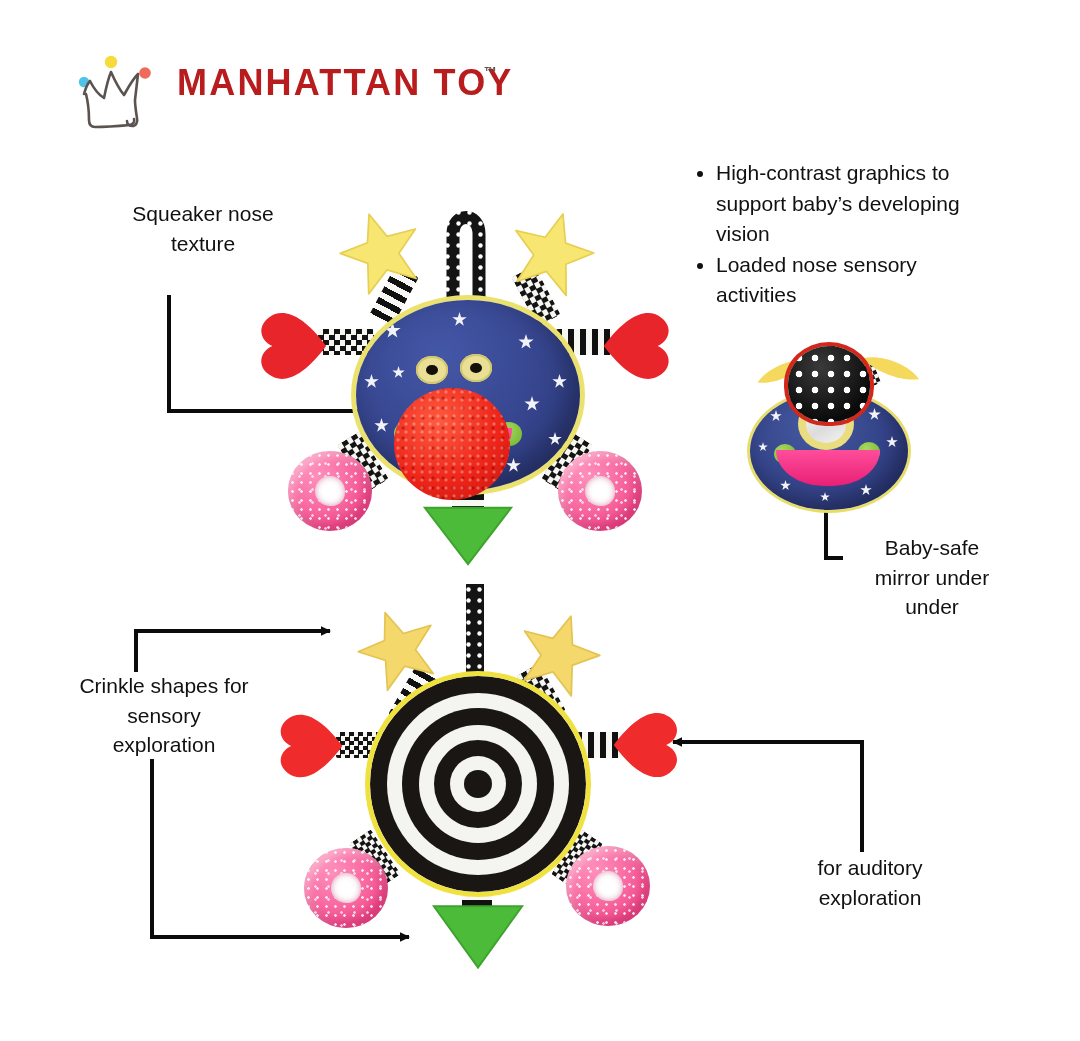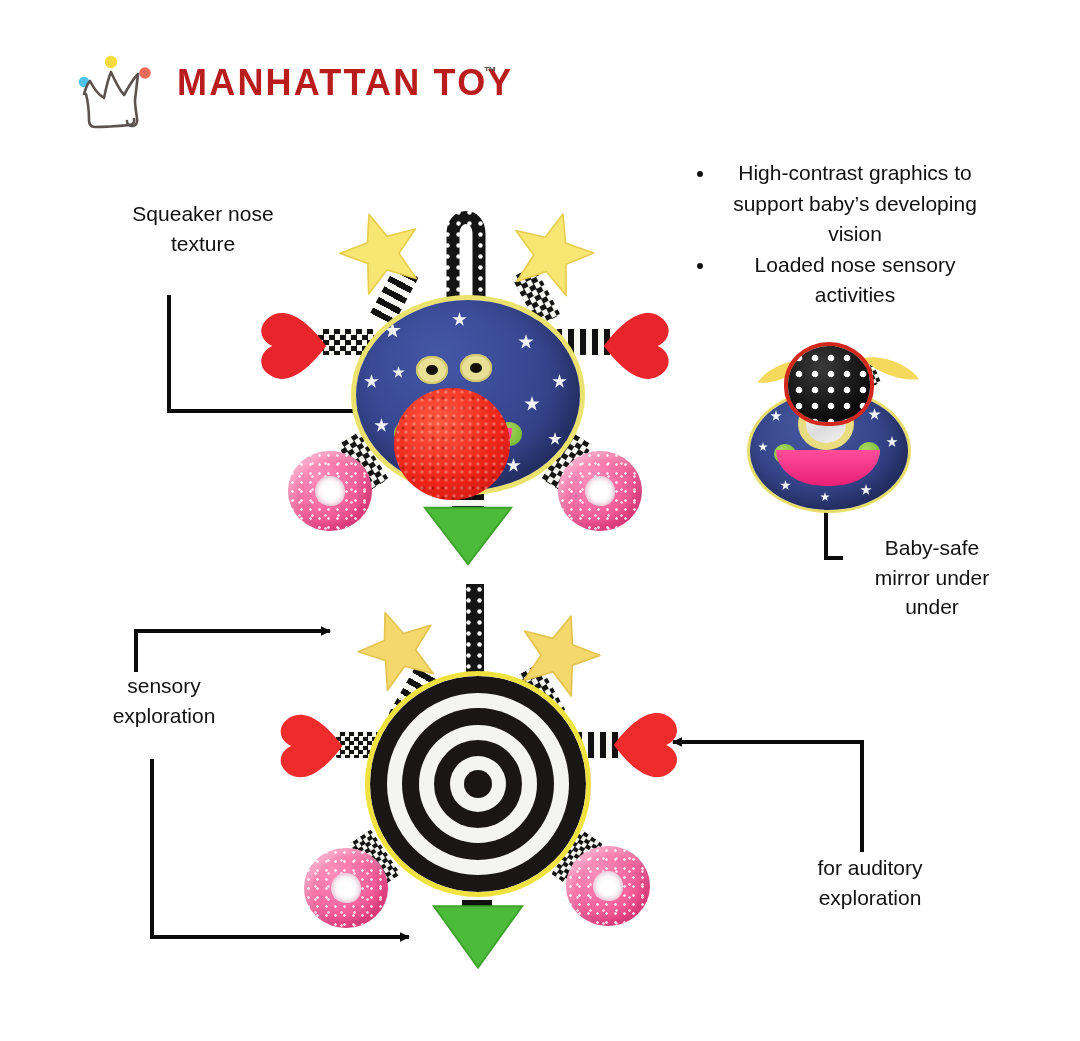--- a/index.html
+++ b/index.html
@@ -33,21 +33,20 @@
   }
   #brand-logo .tm {
     position: absolute; left: 412px; top: 16px;
     font-size: 13px; font-weight: bold; color: #58514e;
   }
 
   
   #feature-bullets {
     position: absolute; left: 694px; top: 158px;
     width: 300px;
-    text-align: center;
   }
   #feature-bullets ul { margin: 0; padding: 0 0 0 22px; }
   #feature-bullets li {
     font-size: 21px; line-height: 30.5px;
     color: #111; margin: 0 0 0 0;
   }
   #feature-bullets li::marker { font-size: 21px; }
 
   
   .caption {
@@ -209,20 +208,21 @@
   <div>texture</div>
 </div>
 
 <div class="caption" id="caption-mirror">
   <div>Baby-safe</div>
   <div>mirror under</div>
   <div>under</div>
 </div>
 
 <div class="caption" id="caption-crinkle">
+  <div>Crinkle shapes for</div>
   <div>sensory</div>
   <div>exploration</div>
 </div>
 
 <div class="caption" id="caption-rattle">
   <div>for auditory</div>
   <div>exploration</div>
 </div>
 
 <svg id="leader-lines" viewBox="0 0 1080 1041">

